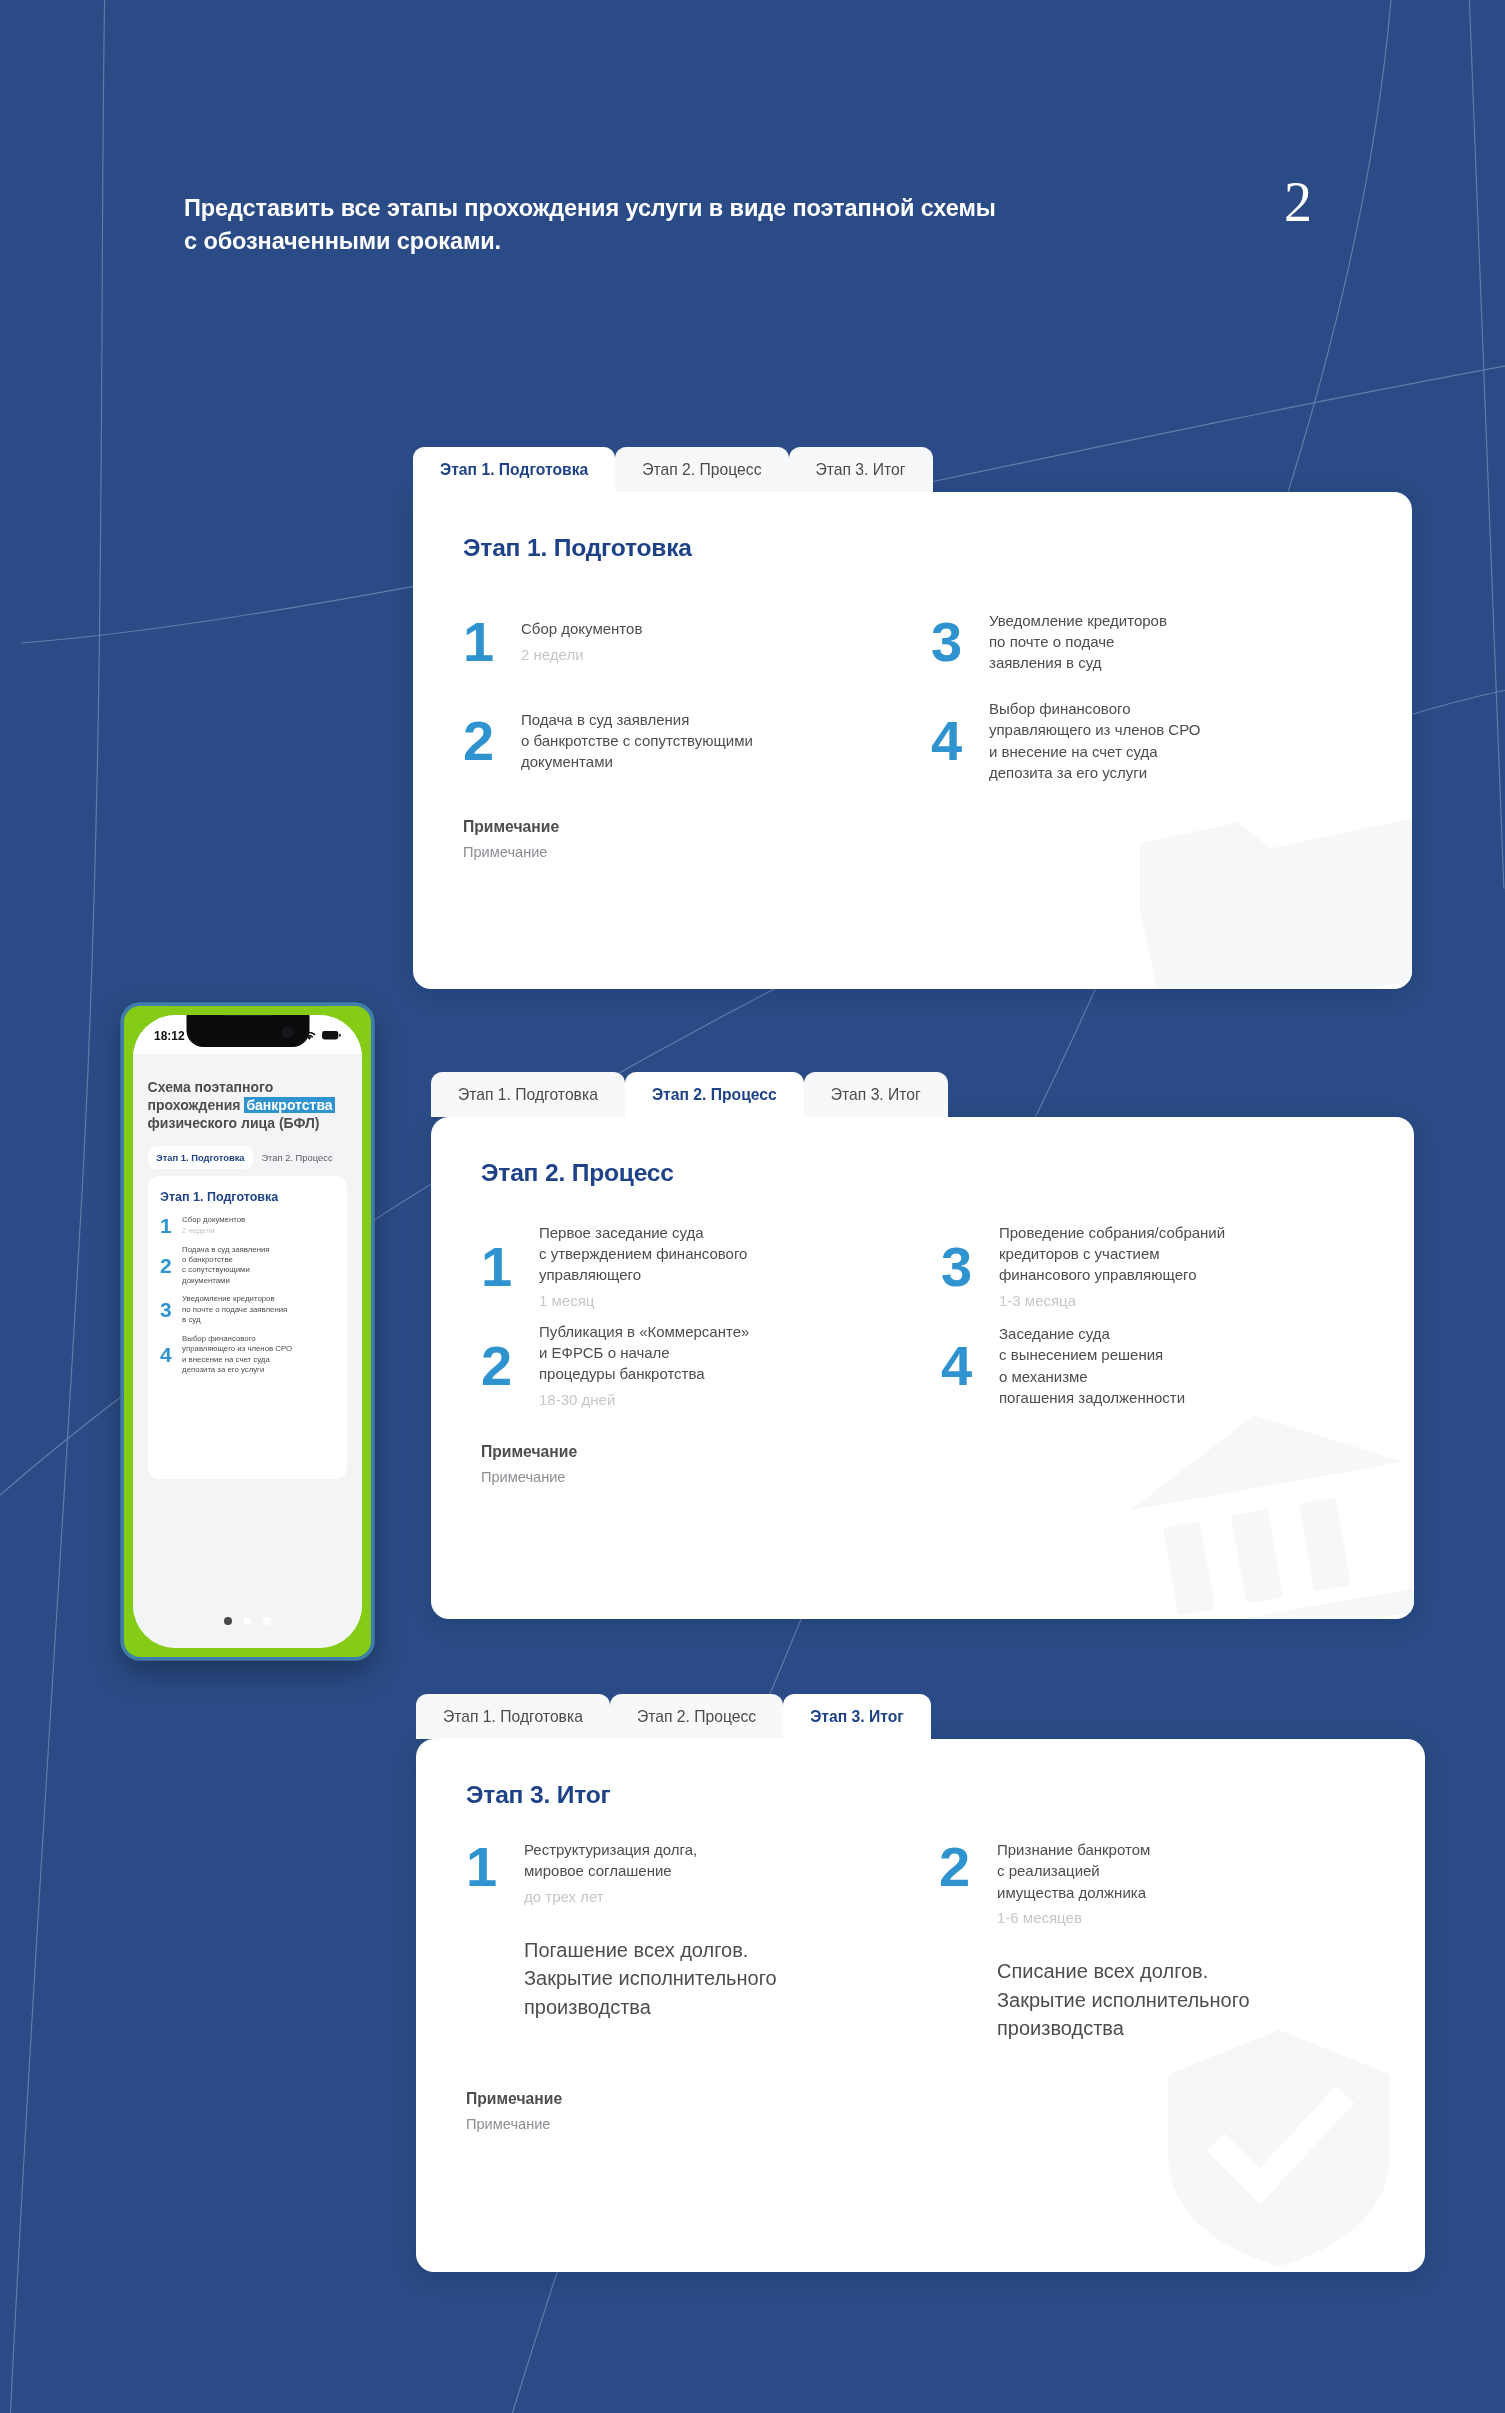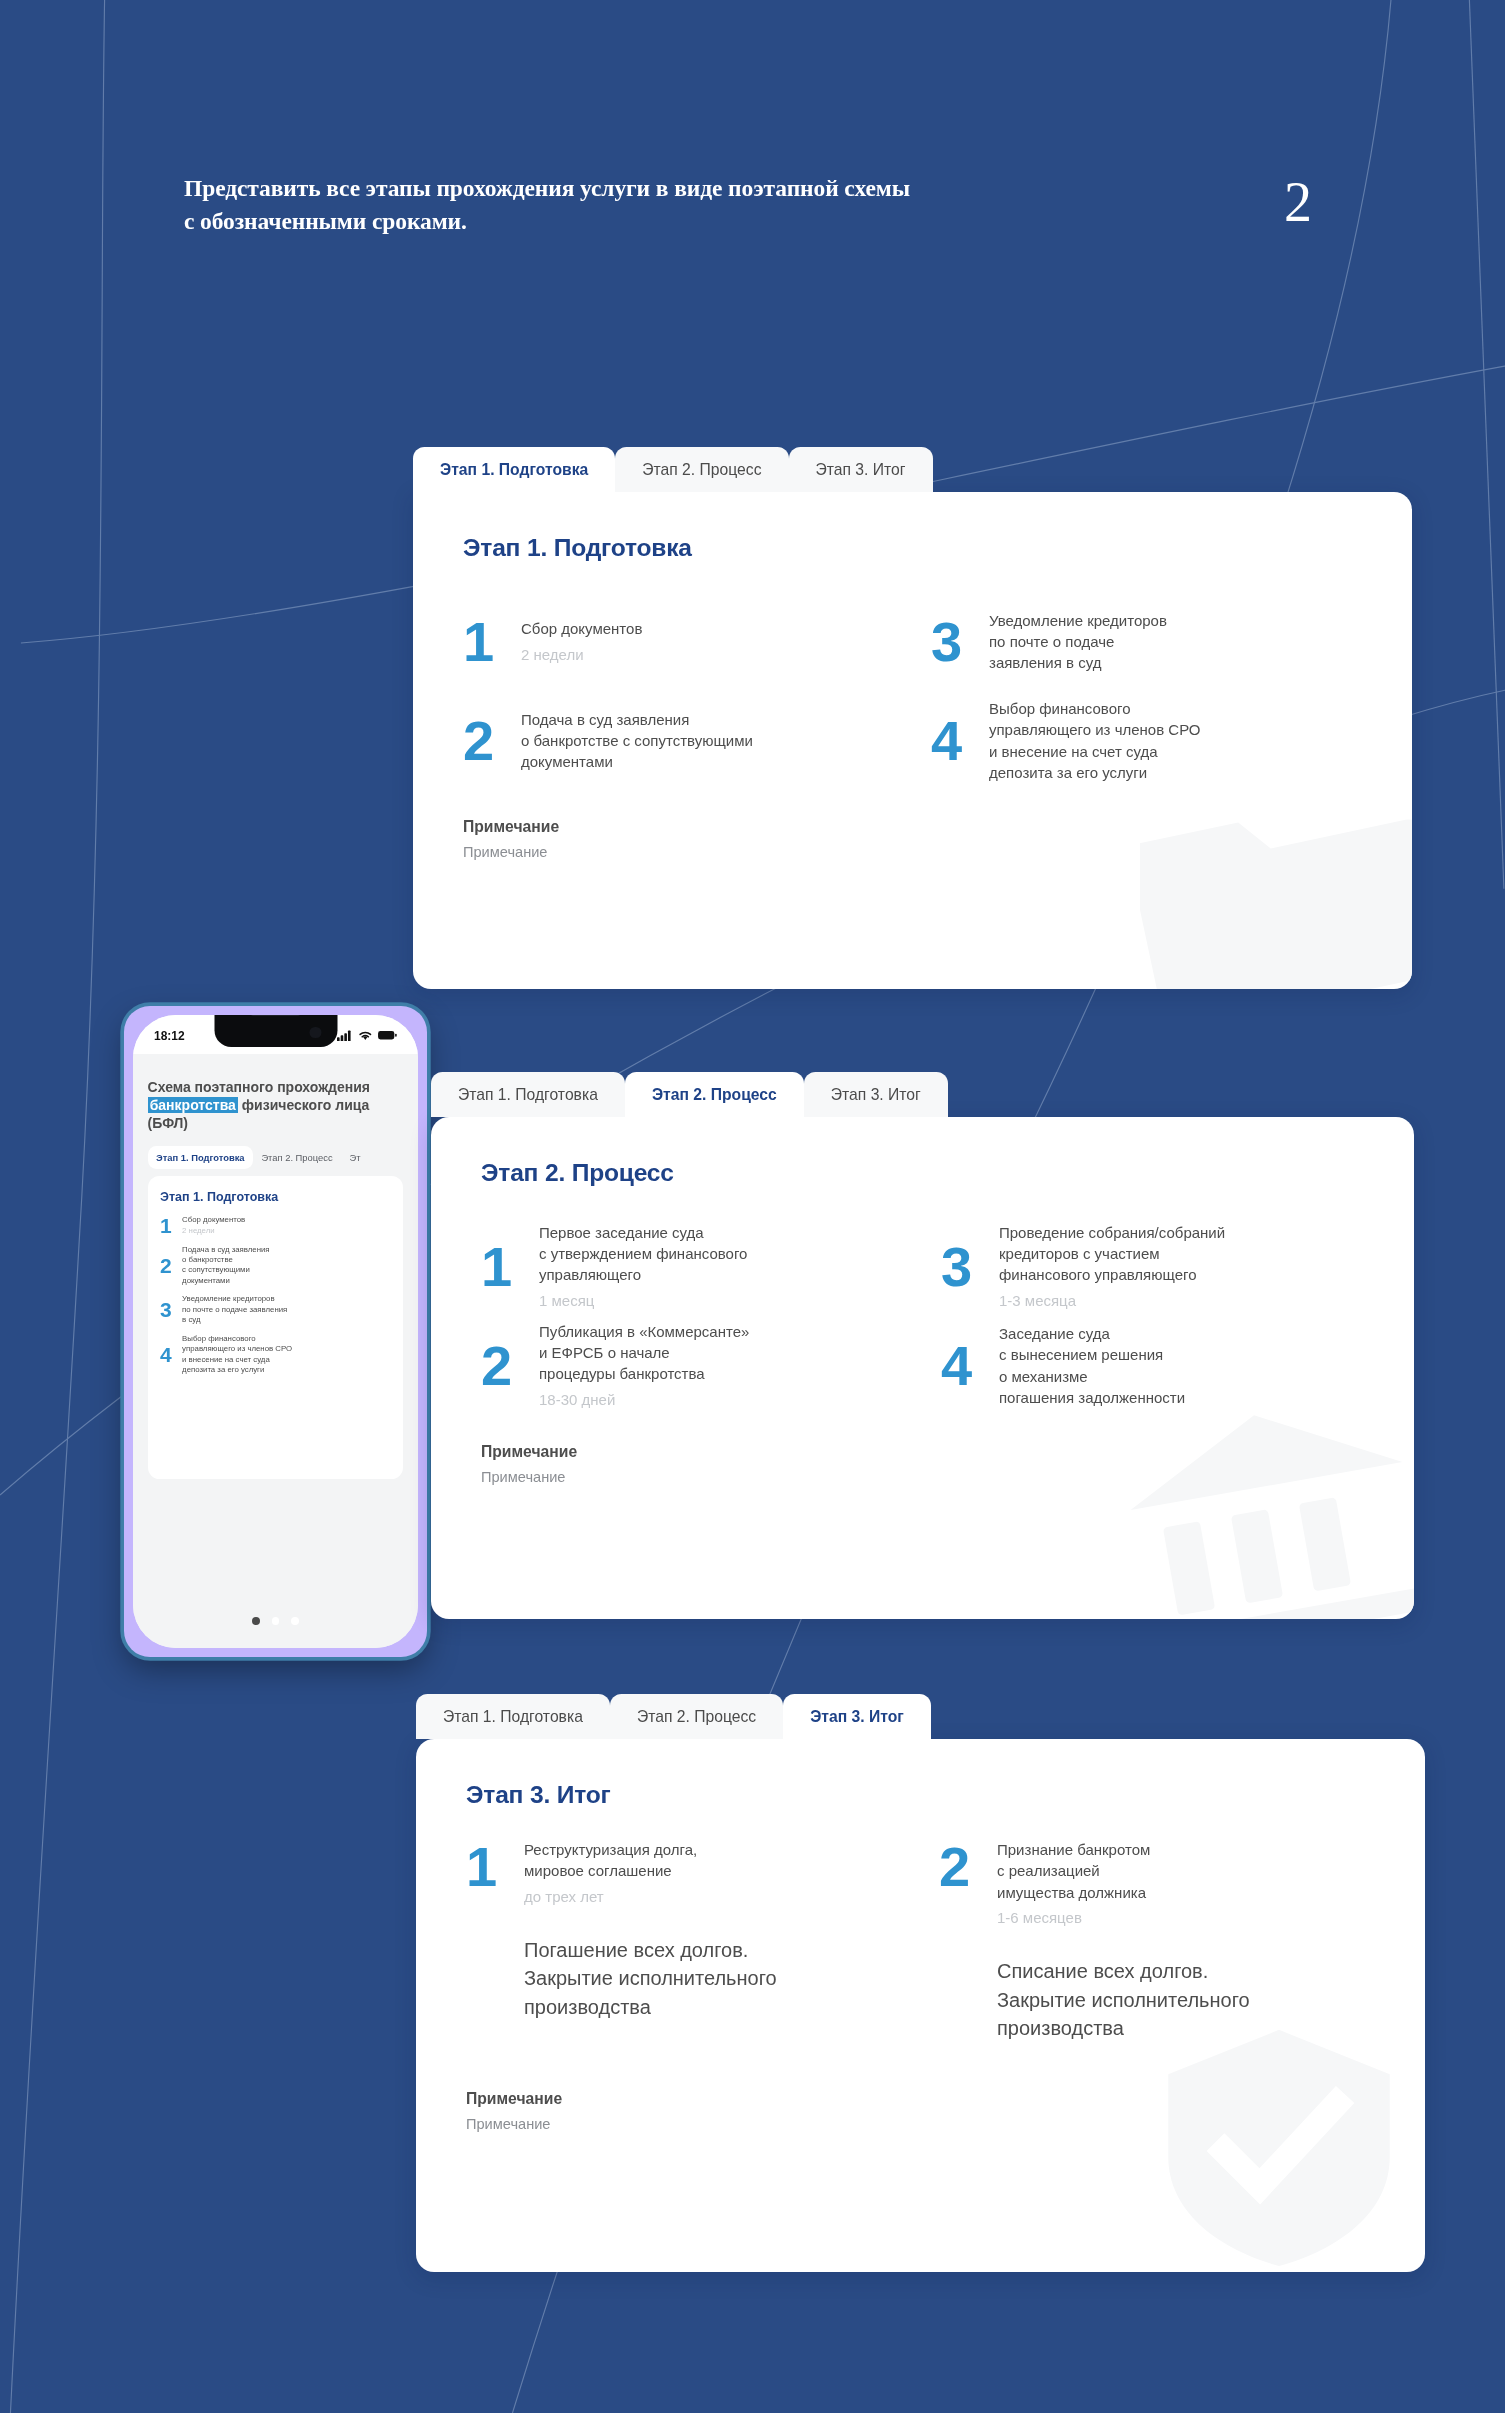--- a/index.html
+++ b/index.html
@@ -6,21 +6,21 @@
   html,body { width:1506px; height:2413px; }
   body {
     background:#2a4b85;
     font-family:"Liberation Sans", sans-serif;
     position:relative;
     overflow:hidden;
   }
   .bg-lines { position:absolute; inset:0; width:1506px; height:2413px; pointer-events:none; }
 
   
-  .header { position:absolute; left:184px; top:172px; width:1098px;font-family:Liberation Serif, serif; }
+  .header { position:absolute; left:184px; top:192px; width:1098px; }
   .header-text {
     color:#ffffff; font-size:23.5px; font-weight:700; line-height:1.42;
     letter-spacing:-0.1px; white-space:pre-line;
   }
   .header-num {
     position:absolute; left:1284px; top:174px;
     color:#ffffff; font-size:56px; font-weight:400;
     font-family:"Liberation Serif", serif; line-height:1;
   }
 
@@ -63,22 +63,22 @@
   .step-text { color:#4d4d4d; font-size:15px; line-height:1.42; white-space:pre-line; }
   .step-dur { color:#c4c7cb; font-size:15px; line-height:1.42; margin-top:4.2px; }
   .step-note { color:#4d4d4d; font-size:20px; line-height:1.42; white-space:pre-line; margin-top:29px; }
 
   .note-block { margin-top:28px; }
   .note-title { color:#4d4d4d; font-size:15.7px; font-weight:700; margin-bottom:8.4px; }
   .note-text  { color:#8b8e93; font-size:14.6px; }
 
   
   .phone {
-    position:absolute; left:124px; top:1006px; width:303px; height:651px;
-    background:#c4b5fd; border-radius:26px;
+    position:absolute; left:124px; top:1006px; width:247px; height:651px;
+    background:#84cc16; border-radius:16px;
     box-shadow:0 0 0 3.7px #3f7ea8, 0 12.5px 31px rgba(0,0,0,0.35);
   }
   .phone-screen {
     position:absolute; left:9px; top:9px; right:9px; bottom:9px;
     background:#f3f4f5; border-radius:43px; overflow:hidden;
   }
   .notch {
     position:absolute; left:50%; transform:translateX(-50%); top:0;
     width:123px; height:32px; background:#0b0c0e; border-radius:0 0 16.7px 16.7px; z-index:5;
   }

